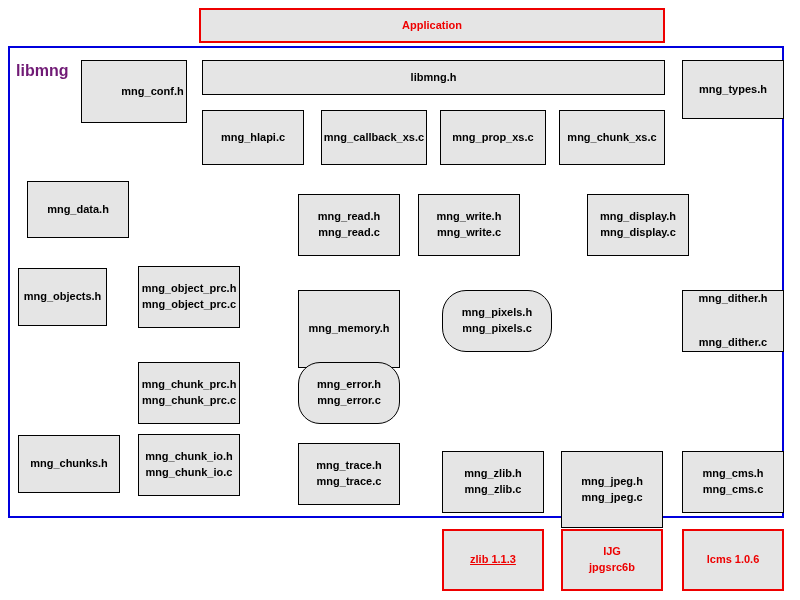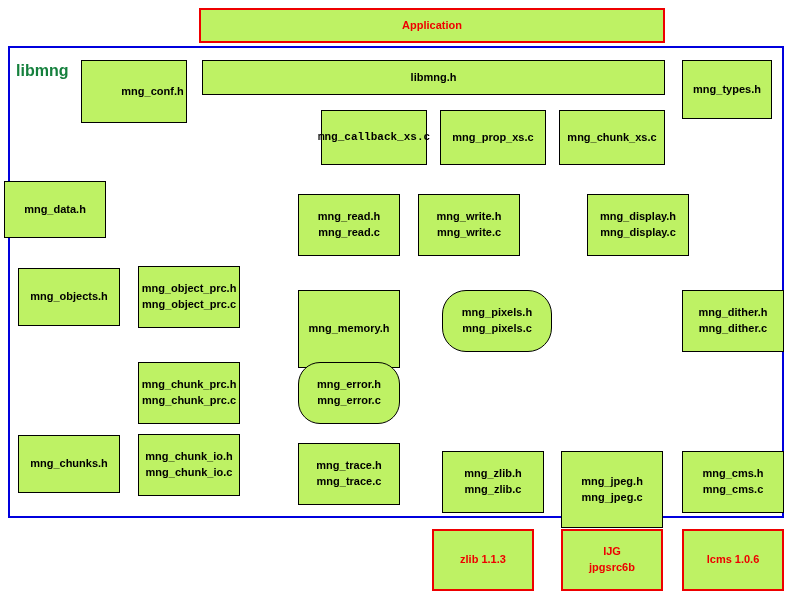--- a/index.html
+++ b/index.html
@@ -22,21 +22,21 @@
     height: 600px;
   }
   .box {
     position: absolute;
     box-sizing: border-box;
     display: flex;
     flex-direction: column;
     align-items: center;
     justify-content: center;
     text-align: center;
-    background: #bef264;
+    background: #e5e5e5;
     font-size: 11px;
     font-weight: bold;
     line-height: 1.45;
     color: #000000;
   }
   .box.black {
     border: 1px solid #000000;
     color: #000000;
   }
   .box.red {
@@ -44,21 +44,21 @@
     color: #ee0000;
   }
   .frame {
     position: absolute;
     box-sizing: border-box;
     border: 2px solid #0000dd;
     background: transparent;
   }
   .frame-label {
     position: absolute;
-    color: #15803d;
+    color: #701a75;
     font-size: 16px;
     font-weight: bold;
     font-family: "Liberation Sans", sans-serif;
   }
   .line {
     display: block;
     white-space: pre;
   }
 </style>
 </head>
@@ -69,62 +69,65 @@
     <div class="frame-label" style="left: 16px; top: 62px;">libmng</div>
     <div class="box red" style="left: 199px; top: 8px; width: 466px; height: 35px;">
       <span class="line">Application</span>
     </div>
     <div class="box black" style="left: 81px; top: 60px; width: 106px; height: 63px; padding-left: 37px;">
       <span class="line">mng_conf.h</span>
     </div>
     <div class="box black" style="left: 202px; top: 60px; width: 463px; height: 35px;">
       <span class="line">libmng.h</span>
     </div>
-    <div class="box black" style="left: 682px; top: 60px; width: 90px; height: 59px;">
+    <div class="box black" style="left: 682px; top: 60px; width: 102px; height: 59px;">
       <span class="line">mng_types.h</span>
     </div>
-    <div class="box black" style="left: 321px; top: 110px; width: 106px; height: 55px; font-family: Liberation Mono, monospace;">
+    <div class="box black" style="left: 202px; top: 110px; width: 102px; height: 55px;">
+      <span class="line">mng_hlapi.c</span>
+    </div>
+    <div class="box black" style="left: 321px; top: 110px; width: 106px; height: 55px;">
       <span class="line">mng_callback_xs.c</span>
     </div>
     <div class="box black" style="left: 440px; top: 110px; width: 106px; height: 55px;">
       <span class="line">mng_prop_xs.c</span>
     </div>
     <div class="box black" style="left: 559px; top: 110px; width: 106px; height: 55px;">
       <span class="line">mng_chunk_xs.c</span>
     </div>
-    <div class="box black" style="left: 4px; top: 181px; width: 102px; height: 57px; justify-content: center;">
+    <div class="box black" style="left: 27px; top: 181px; width: 102px; height: 57px; justify-content: center;">
       <span class="line">mng_data.h</span>
     </div>
     <div class="box black" style="left: 298px; top: 194px; width: 102px; height: 62px;">
       <span class="line">mng_read.h</span>
       <span class="line">mng_read.c</span>
     </div>
     <div class="box black" style="left: 418px; top: 194px; width: 102px; height: 62px;">
       <span class="line">mng_write.h</span>
       <span class="line">mng_write.c</span>
     </div>
     <div class="box black" style="left: 539px; top: 194px; width: 102px; height: 62px; margin-left: 48px;">
       <span class="line">mng_display.h</span>
       <span class="line">mng_display.c</span>
     </div>
-    <div class="box black" style="left: 18px; top: 268px; width: 102px; height: 58px;">
+    <div class="box black" style="left: 18px; top: 268px; width: 89px; height: 58px;">
       <span class="line">mng_objects.h</span>
     </div>
     <div class="box black" style="left: 138px; top: 266px; width: 102px; height: 62px;">
       <span class="line">mng_object_prc.h</span>
       <span class="line">mng_object_prc.c</span>
     </div>
     <div class="box black" style="left: 298px; top: 290px; width: 102px; height: 78px;">
       <span class="line">mng_memory.h</span>
     </div>
     <div class="box black" style="left: 442px; top: 290px; width: 110px; height: 62px; border-radius: 24px;">
       <span class="line">mng_pixels.h</span>
       <span class="line">mng_pixels.c</span>
     </div>
-    <div class="box black" style="left: 682px; top: 290px; width: 102px; height: 62px;">
+    <div class="box black" style="left: 682px; top: 290px; width: 102px; height: 62px; justify-content: space-between;">
       <span class="line">mng_dither.h</span>
       <span class="line">mng_dither.c</span>
     </div>
     <div class="box black" style="left: 138px; top: 362px; width: 102px; height: 62px;">
       <span class="line">mng_chunk_prc.h</span>
       <span class="line">mng_chunk_prc.c</span>
     </div>
     <div class="box black" style="left: 298px; top: 362px; width: 102px; height: 62px; border-radius: 22px;">
       <span class="line">mng_error.h</span>
       <span class="line">mng_error.c</span>
@@ -145,21 +148,21 @@
       <span class="line">mng_zlib.c</span>
     </div>
     <div class="box black" style="left: 561px; top: 451px; width: 102px; height: 77px;">
       <span class="line">mng_jpeg.h</span>
       <span class="line">mng_jpeg.c</span>
     </div>
     <div class="box black" style="left: 682px; top: 451px; width: 102px; height: 62px;">
       <span class="line">mng_cms.h</span>
       <span class="line">mng_cms.c</span>
     </div>
-    <div class="box red" style="left: 432px; top: 529px; width: 102px; height: 62px;">
+    <div class="box red" style="left: 442px; top: 529px; width: 102px; height: 62px; text-decoration: underline;">
       <span class="line">zlib 1.1.3</span>
     </div>
     <div class="box red" style="left: 561px; top: 529px; width: 102px; height: 62px;">
       <span class="line">IJG</span>
       <span class="line">jpgsrc6b</span>
     </div>
     <div class="box red" style="left: 682px; top: 529px; width: 102px; height: 62px;">
       <span class="line">lcms 1.0.6</span>
     </div>
   </div>

